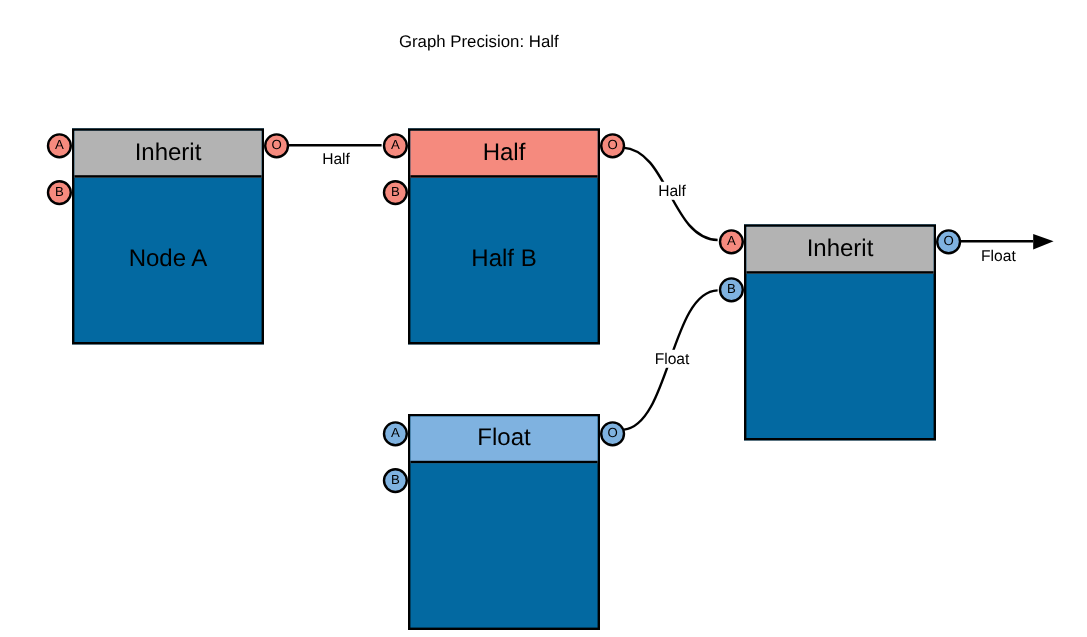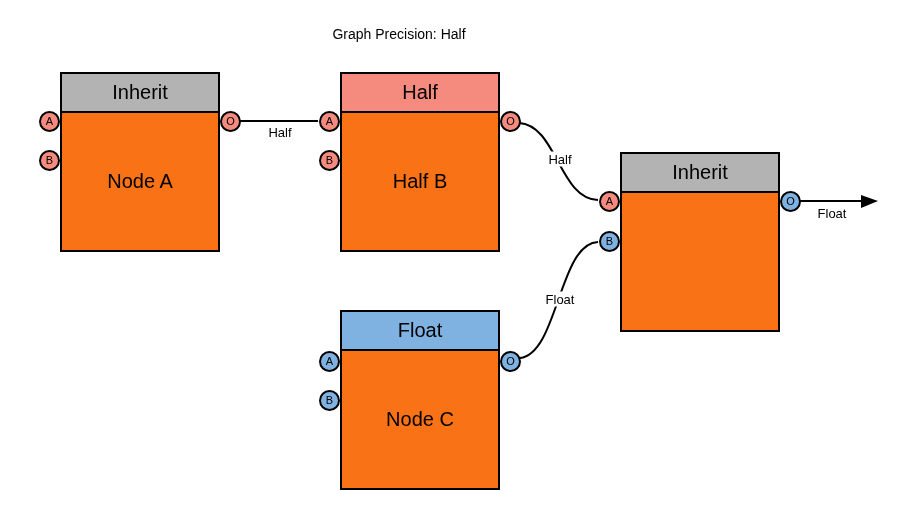--- a/index.html
+++ b/index.html
@@ -2,21 +2,21 @@
 <html><head>
 <meta charset="utf-8">
 <style>
   html,body{margin:0;padding:0;background:#ffffff;}
   body{font-family:"Liberation Sans", sans-serif; color:#000;}
   .canvas{position:relative;width:906px;height:531px;background:#ffffff;overflow:hidden;}
   .graph-title{position:absolute;left:399px;top:34px;transform:translate(-50%,-50%);
     font-size:14px;white-space:nowrap;}
   .edges-layer{position:absolute;left:0;top:0;z-index:1;}
   .node{position:absolute;width:160px;height:180px;box-sizing:border-box;
-    border:2px solid #000;background:#f97316;z-index:2;}
+    border:2px solid #000;background:#0369a1;z-index:2;margin-top:35px;}
   .node-header{height:37px;border-bottom:2px solid #000;display:flex;align-items:center;
     justify-content:center;font-size:20px;}
   .node-body{height:137px;display:flex;align-items:center;justify-content:center;font-size:20px;}
   .bg-gray{background:#b3b3b3;}
   .bg-salmon{background:#f58a7e;}
   .bg-blue{background:#7fb2e0;}
   .port{position:absolute;width:21px;height:21px;box-sizing:border-box;border:2px solid #000;
     border-radius:50%;display:flex;align-items:center;justify-content:center;
     font-size:11px;line-height:1;z-index:3;}
   .edge-label{position:absolute;transform:translate(-50%,-50%);font-size:13px;
@@ -48,21 +48,20 @@
   <div class="node" style="left:340px;top:72px;">
     <div class="node-header bg-salmon">Half</div>
     <div class="node-body">Half B</div>
   </div>
   <div class="port bg-salmon" style="left:319px;top:111px;">A</div>
   <div class="port bg-salmon" style="left:319px;top:150px;">B</div>
   <div class="port bg-salmon" style="left:500px;top:111px;">O</div>
 
   <div class="node" style="left:340px;top:310px;">
     <div class="node-header bg-blue">Float</div>
-    <div class="node-body">Node C</div>
   </div>
   <div class="port bg-blue" style="left:319px;top:351px;">A</div>
   <div class="port bg-blue" style="left:319px;top:390px;">B</div>
   <div class="port bg-blue" style="left:500px;top:351px;">O</div>
 
   <div class="node" style="left:620px;top:152px;">
     <div class="node-header bg-gray">Inherit</div>
   </div>
   <div class="port bg-salmon" style="left:599px;top:191px;">A</div>
   <div class="port bg-blue" style="left:599px;top:231px;">B</div>

